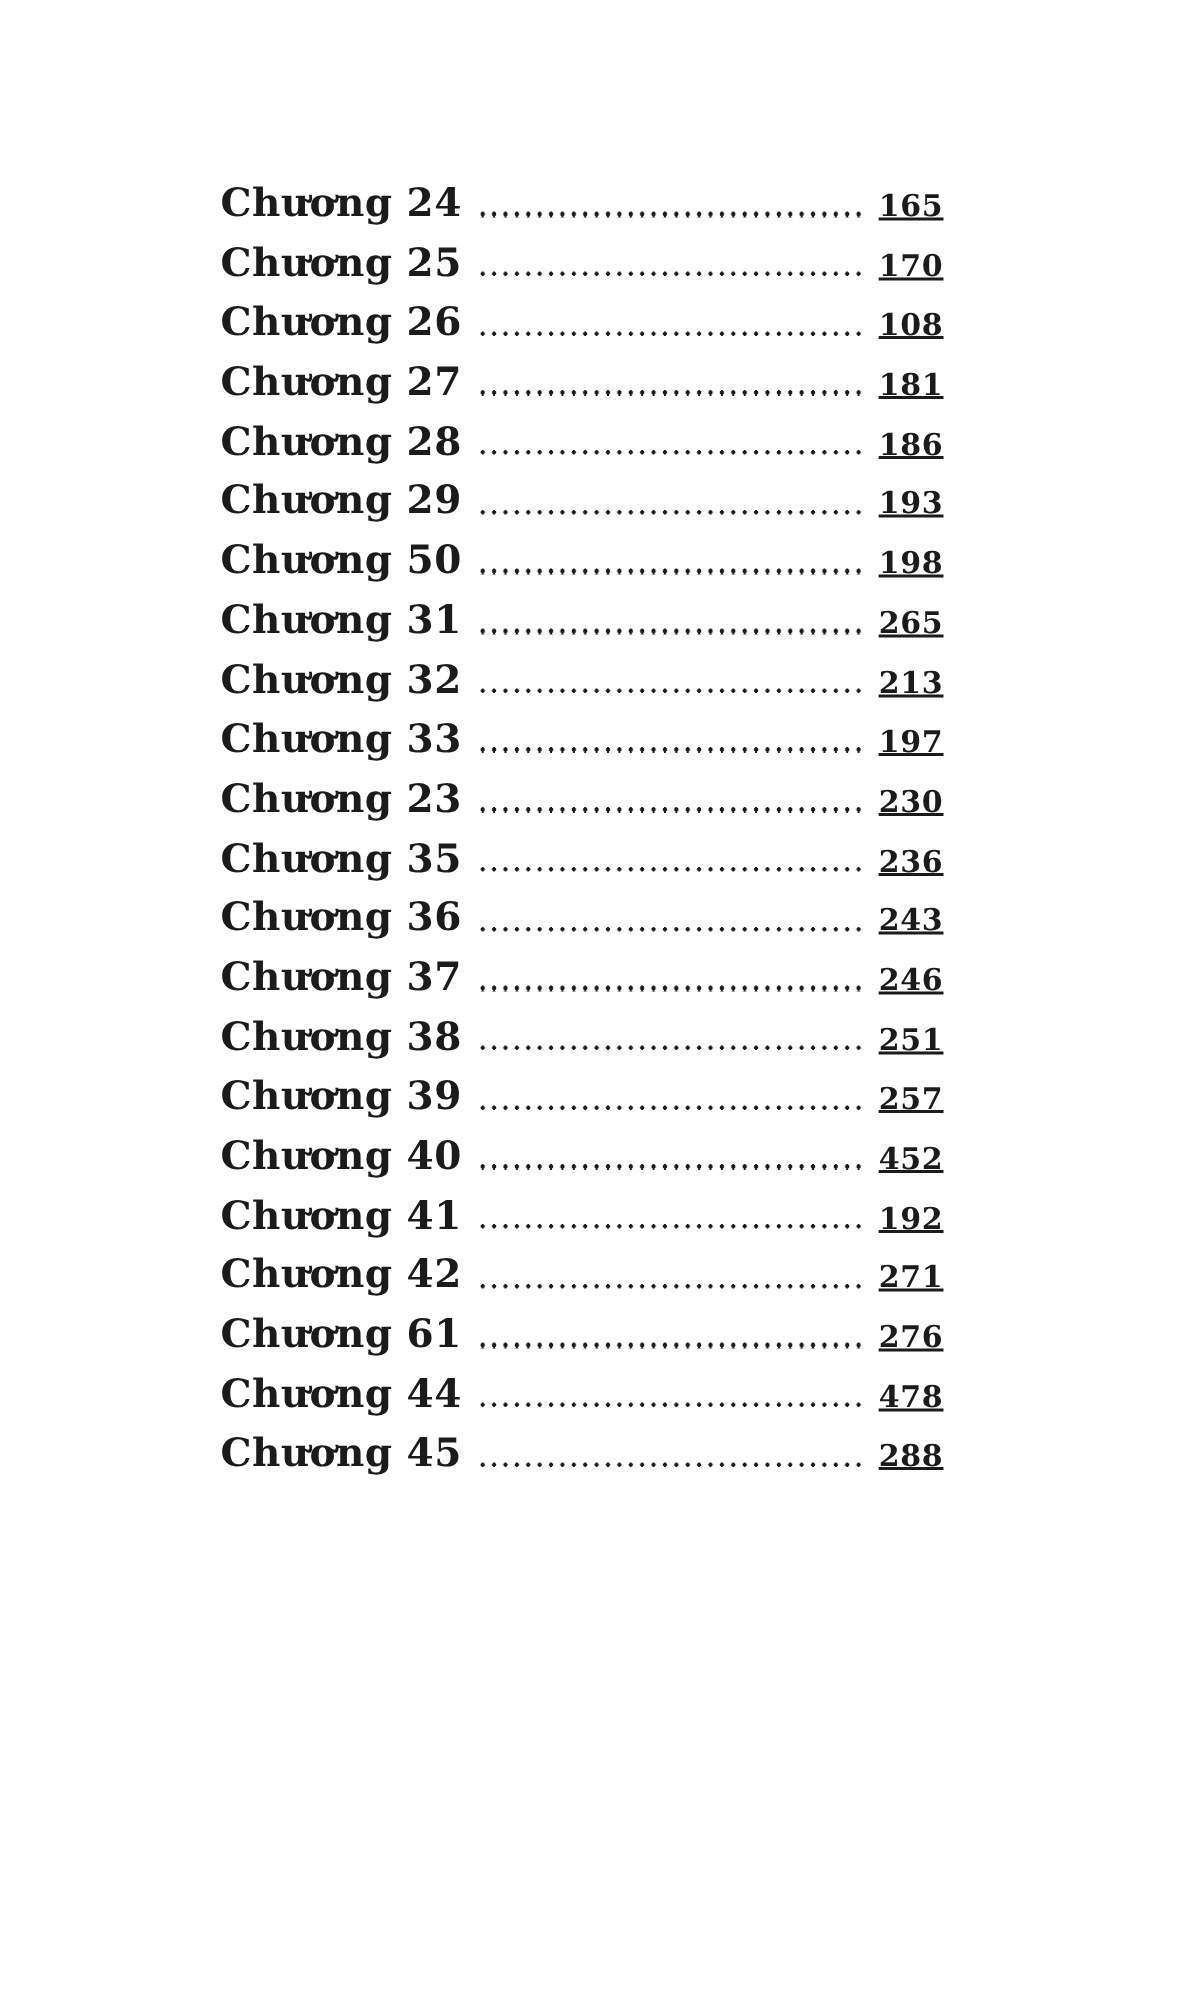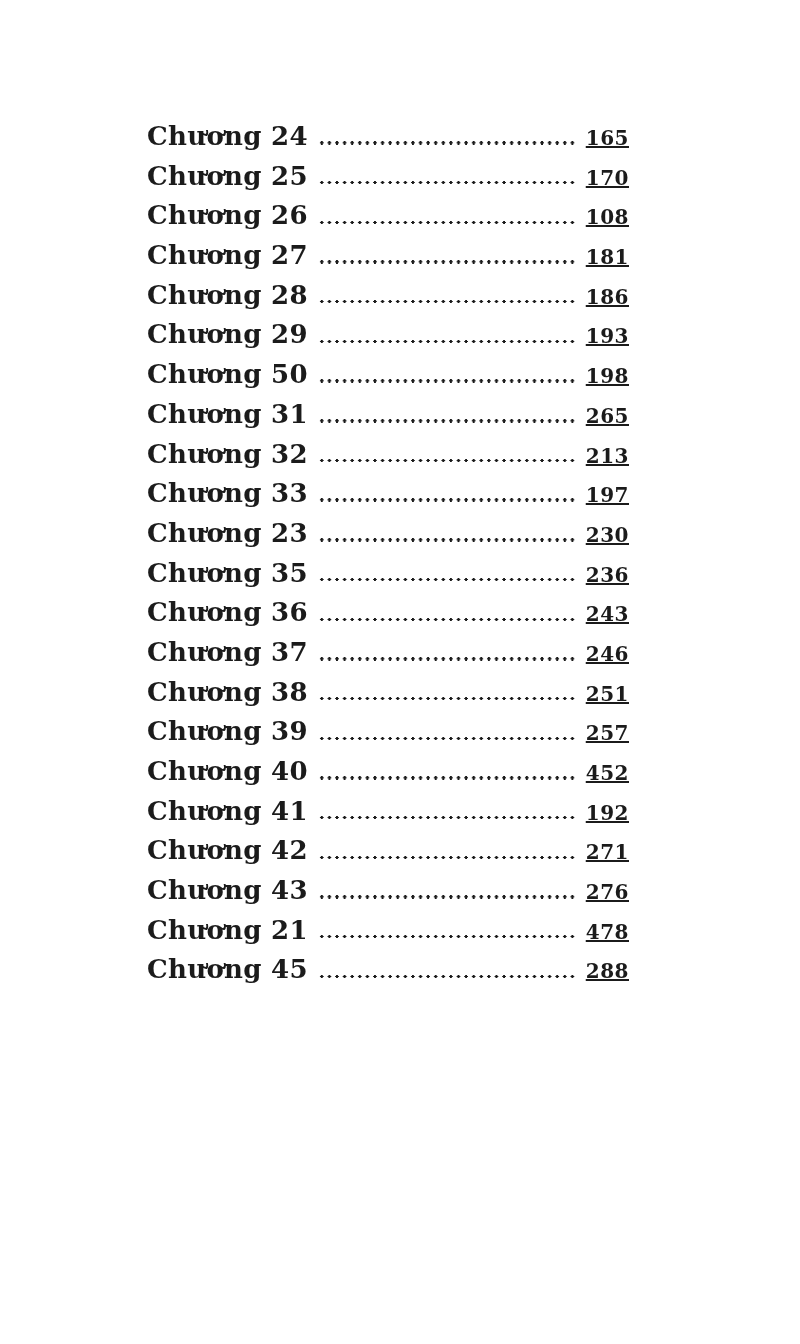--- a/index.html
+++ b/index.html
@@ -177,27 +177,27 @@
     <span class="toc-page">192</span>
   </div>
 
   <div class="toc-row">
     <span class="toc-label">Chương 42</span>
     <span class="toc-leader"></span>
     <span class="toc-page">271</span>
   </div>
 
   <div class="toc-row">
-    <span class="toc-label">Chương 43</span>
+    <span class="toc-label">Chương 61</span>
     <span class="toc-leader"></span>
     <span class="toc-page">276</span>
   </div>
 
   <div class="toc-row">
-    <span class="toc-label">Chương 21</span>
+    <span class="toc-label">Chương 44</span>
     <span class="toc-leader"></span>
     <span class="toc-page">478</span>
   </div>
 
   <div class="toc-row">
     <span class="toc-label">Chương 45</span>
     <span class="toc-leader"></span>
     <span class="toc-page">288</span>
   </div>
 </div>

